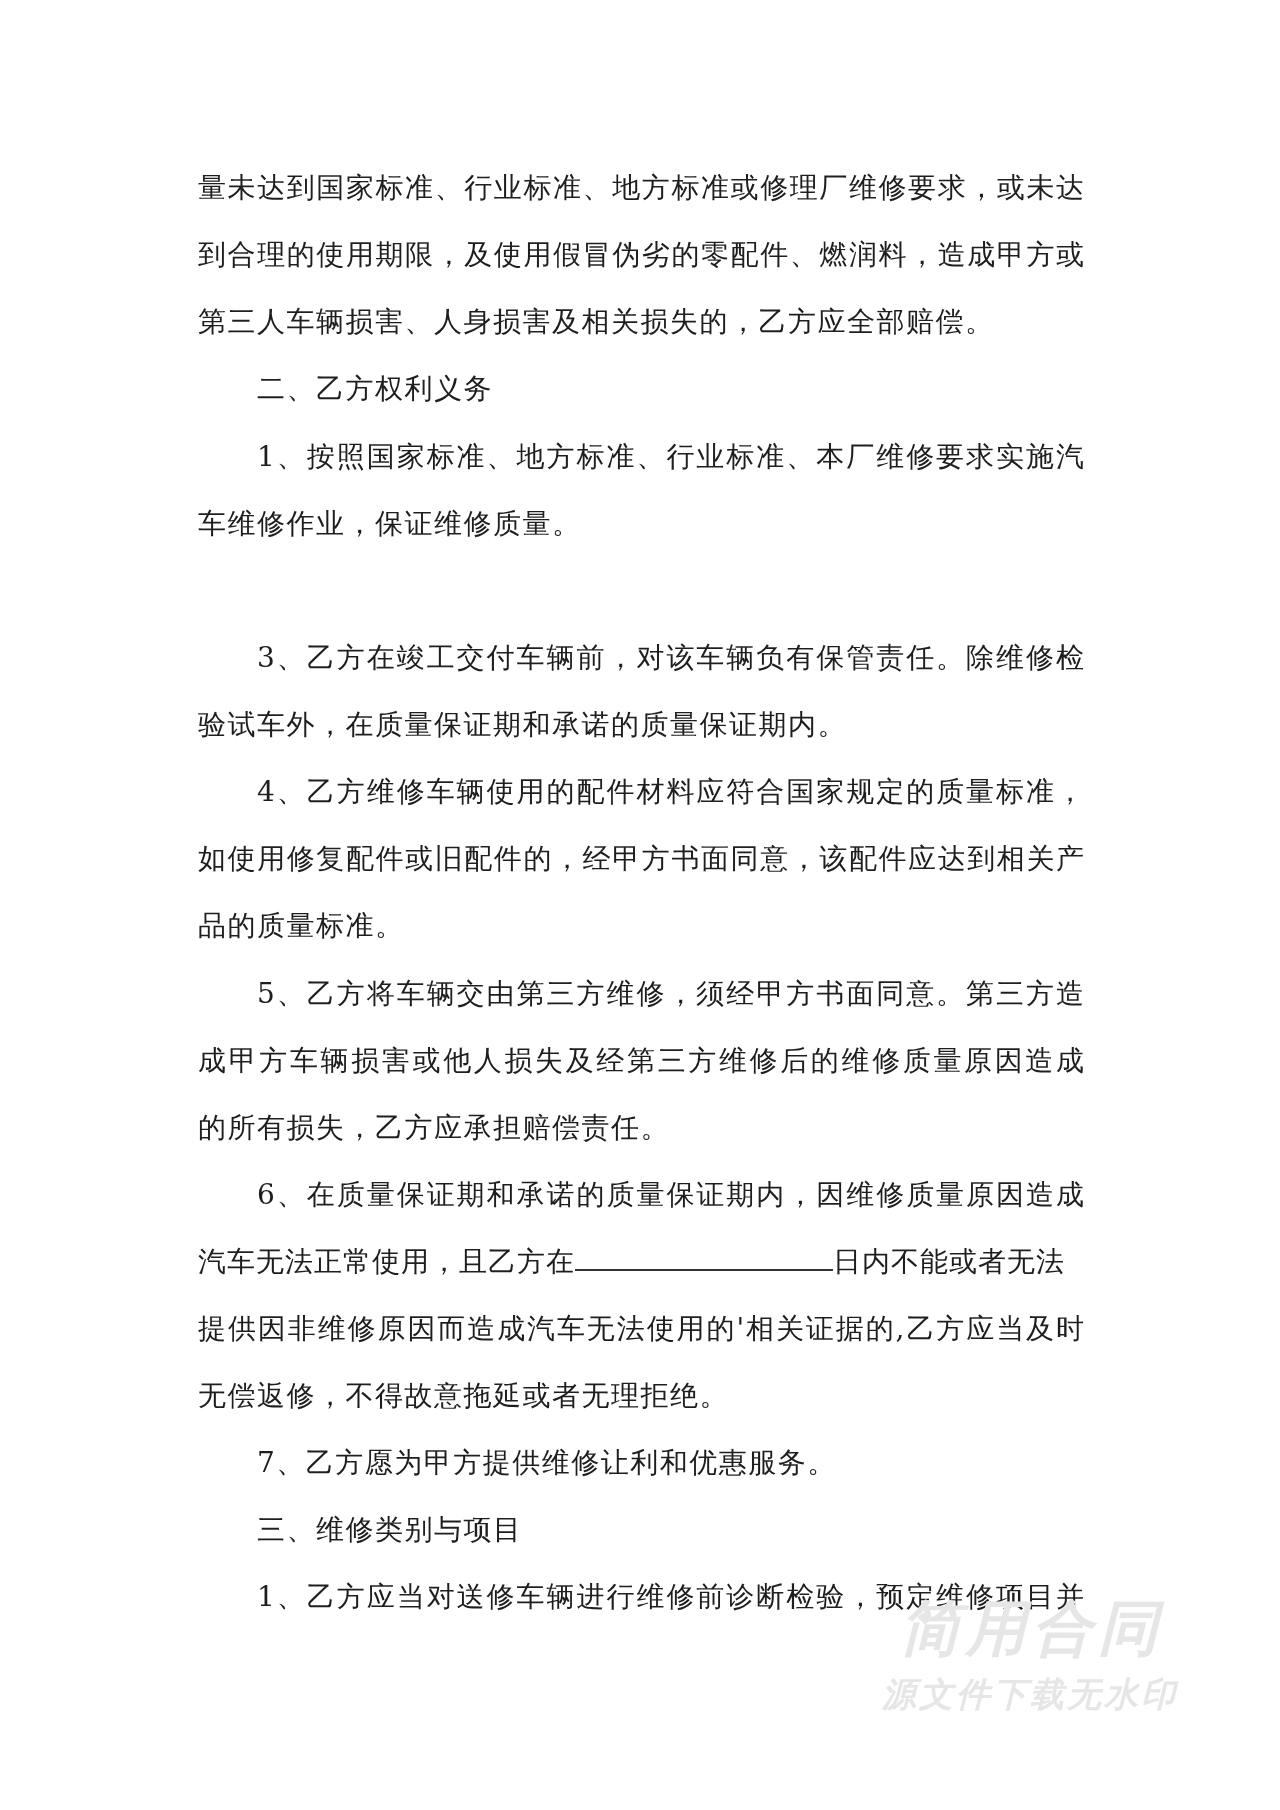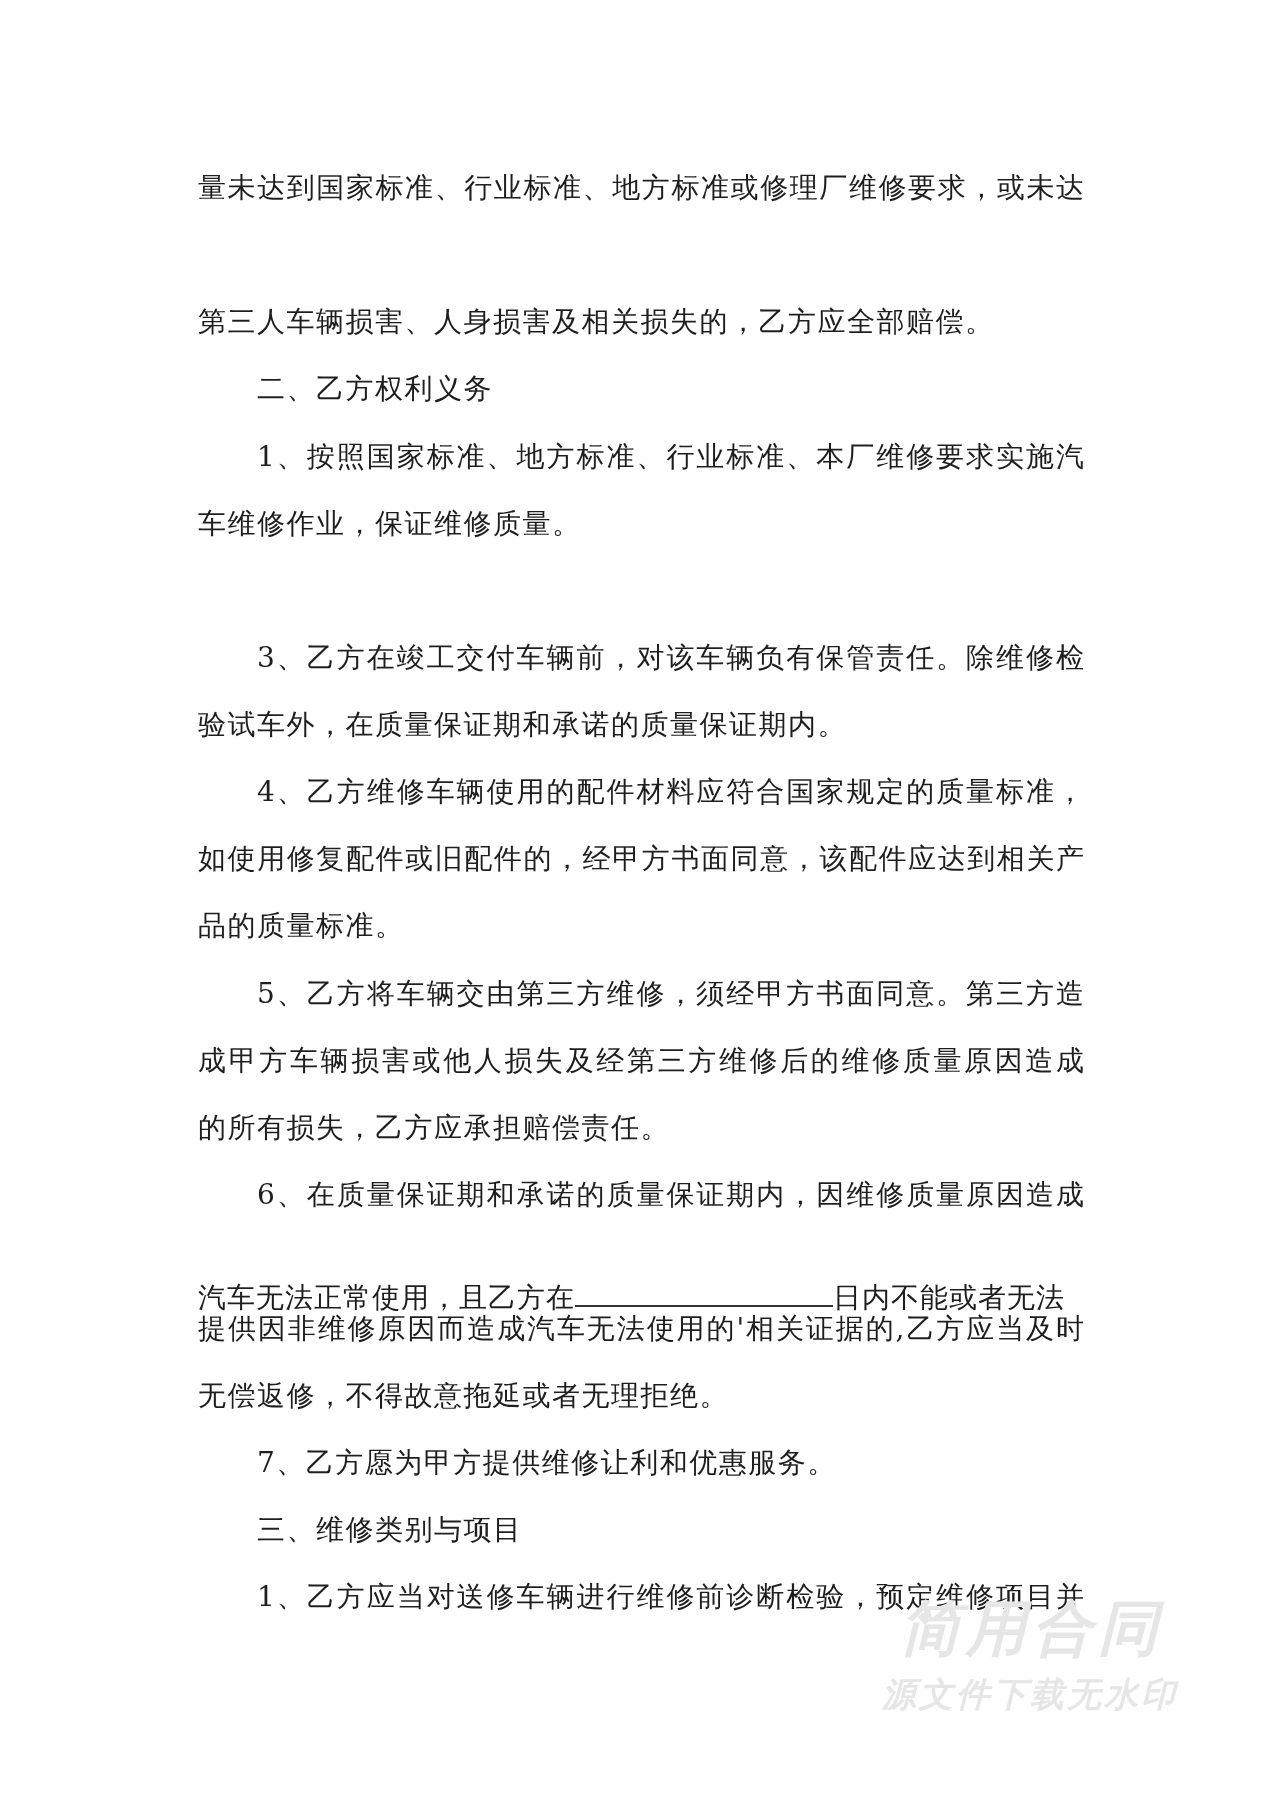--- a/index.html
+++ b/index.html
@@ -15,41 +15,42 @@
         font-weight: bold; font-style: italic; white-space: nowrap; }
   .wm1 { left: 880px; top: 1598px; font-size: 60px; line-height: 60px; letter-spacing: 6px; margin-left: 20px; }
   .wm2 { left: 882px; top: 1676px; font-size: 34px; line-height: 36px; letter-spacing: 3px; }
 </style>
 </head>
 <body>
 
 <div class="page">
 
   <div class="line full" style="top:171px">量未达到国家标准、行业标准、地方标准或修理厂维修要求，或未达</div>
+  <div class="line full" style="top:238px">到合理的使用期限，及使用假冒伪劣的零配件、燃润料，造成甲方或</div>
   <div class="line" style="top:305px; letter-spacing:1.5px">第三人车辆损害、人身损害及相关损失的，乙方应全部赔偿。</div>
 
   <div class="line indent" style="top:372px; letter-spacing:1.5px">二、乙方权利义务</div>
 
   <div class="line indent full" style="top:440px">1、按照国家标准、地方标准、行业标准、本厂维修要求实施汽</div>
   <div class="line" style="top:507px; letter-spacing:1.5px">车维修作业，保证维修质量。</div>
 
 
   <div class="line indent full" style="top:641px">3、乙方在竣工交付车辆前，对该车辆负有保管责任。除维修检</div>
   <div class="line" style="top:708px; letter-spacing:1.5px">验试车外，在质量保证期和承诺的质量保证期内。</div>
 
   <div class="line indent full" style="top:775px">4、乙方维修车辆使用的配件材料应符合国家规定的质量标准，</div>
   <div class="line full" style="top:842px">如使用修复配件或旧配件的，经甲方书面同意，该配件应达到相关产</div>
   <div class="line" style="top:909px; letter-spacing:1.5px">品的质量标准。</div>
 
   <div class="line indent full" style="top:977px">5、乙方将车辆交由第三方维修，须经甲方书面同意。第三方造</div>
   <div class="line full" style="top:1044px">成甲方车辆损害或他人损失及经第三方维修后的维修质量原因造成</div>
   <div class="line" style="top:1111px; letter-spacing:1.5px">的所有损失，乙方应承担赔偿责任。</div>
 
   <div class="line indent full" style="top:1178px">6、在质量保证期和承诺的质量保证期内，因维修质量原因造成</div>
-  <div class="line" style="top:1281px; letter-spacing:1px">
+  <div class="line" style="top:1245px; letter-spacing:1px">
     <span>汽车无法正常使用，且乙方在</span><span class="blank"></span><span>日内不能或者无法</span>
   </div>
   <div class="line full" style="top:1312px">提供因非维修原因而造成汽车无法使用的'相关证据的,乙方应当及时</div>
   <div class="line" style="top:1379px; letter-spacing:1.5px">无偿返修，不得故意拖延或者无理拒绝。</div>
 
   <div class="line indent" style="top:1446px; letter-spacing:1.5px">7、乙方愿为甲方提供维修让利和优惠服务。</div>
 
   <div class="line indent" style="top:1513px; letter-spacing:1.5px">三、维修类别与项目</div>
 
   <div class="line indent full" style="top:1580px">1、乙方应当对送修车辆进行维修前诊断检验，预定维修项目并</div>

